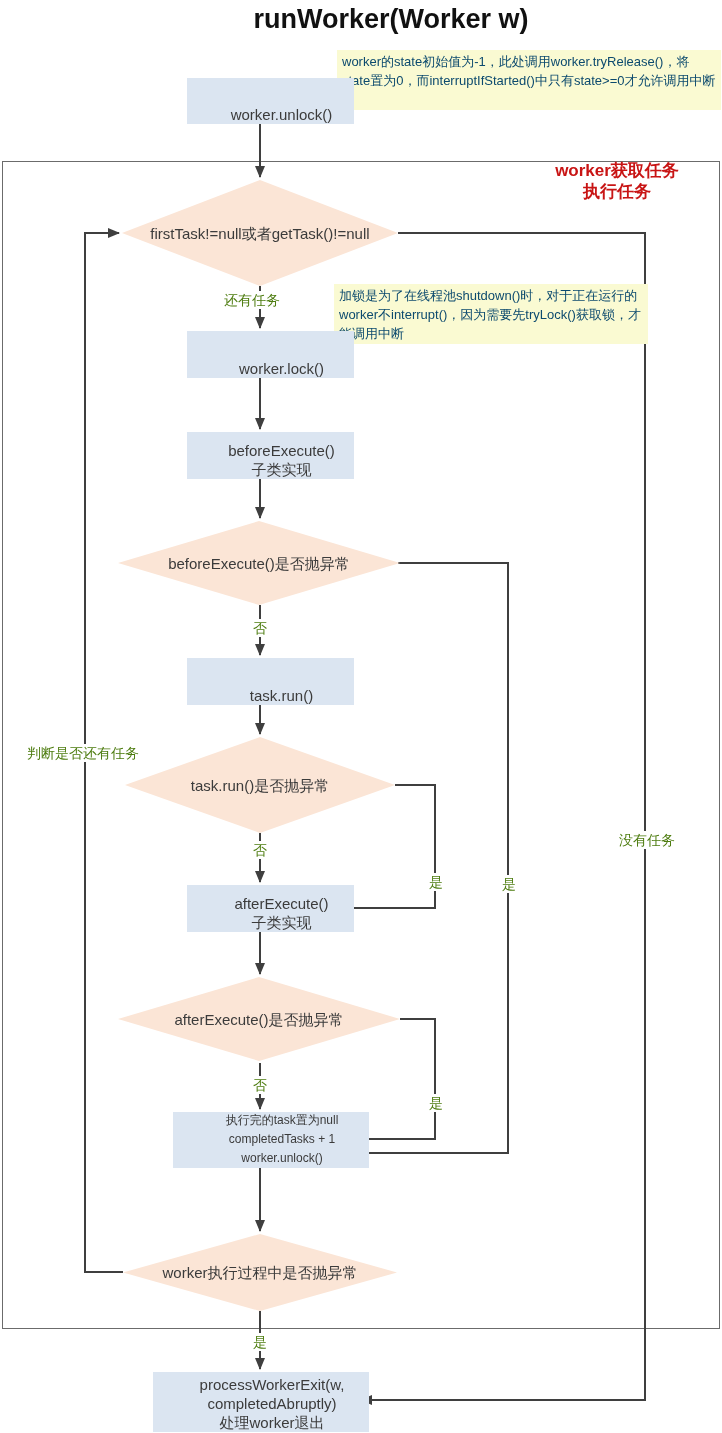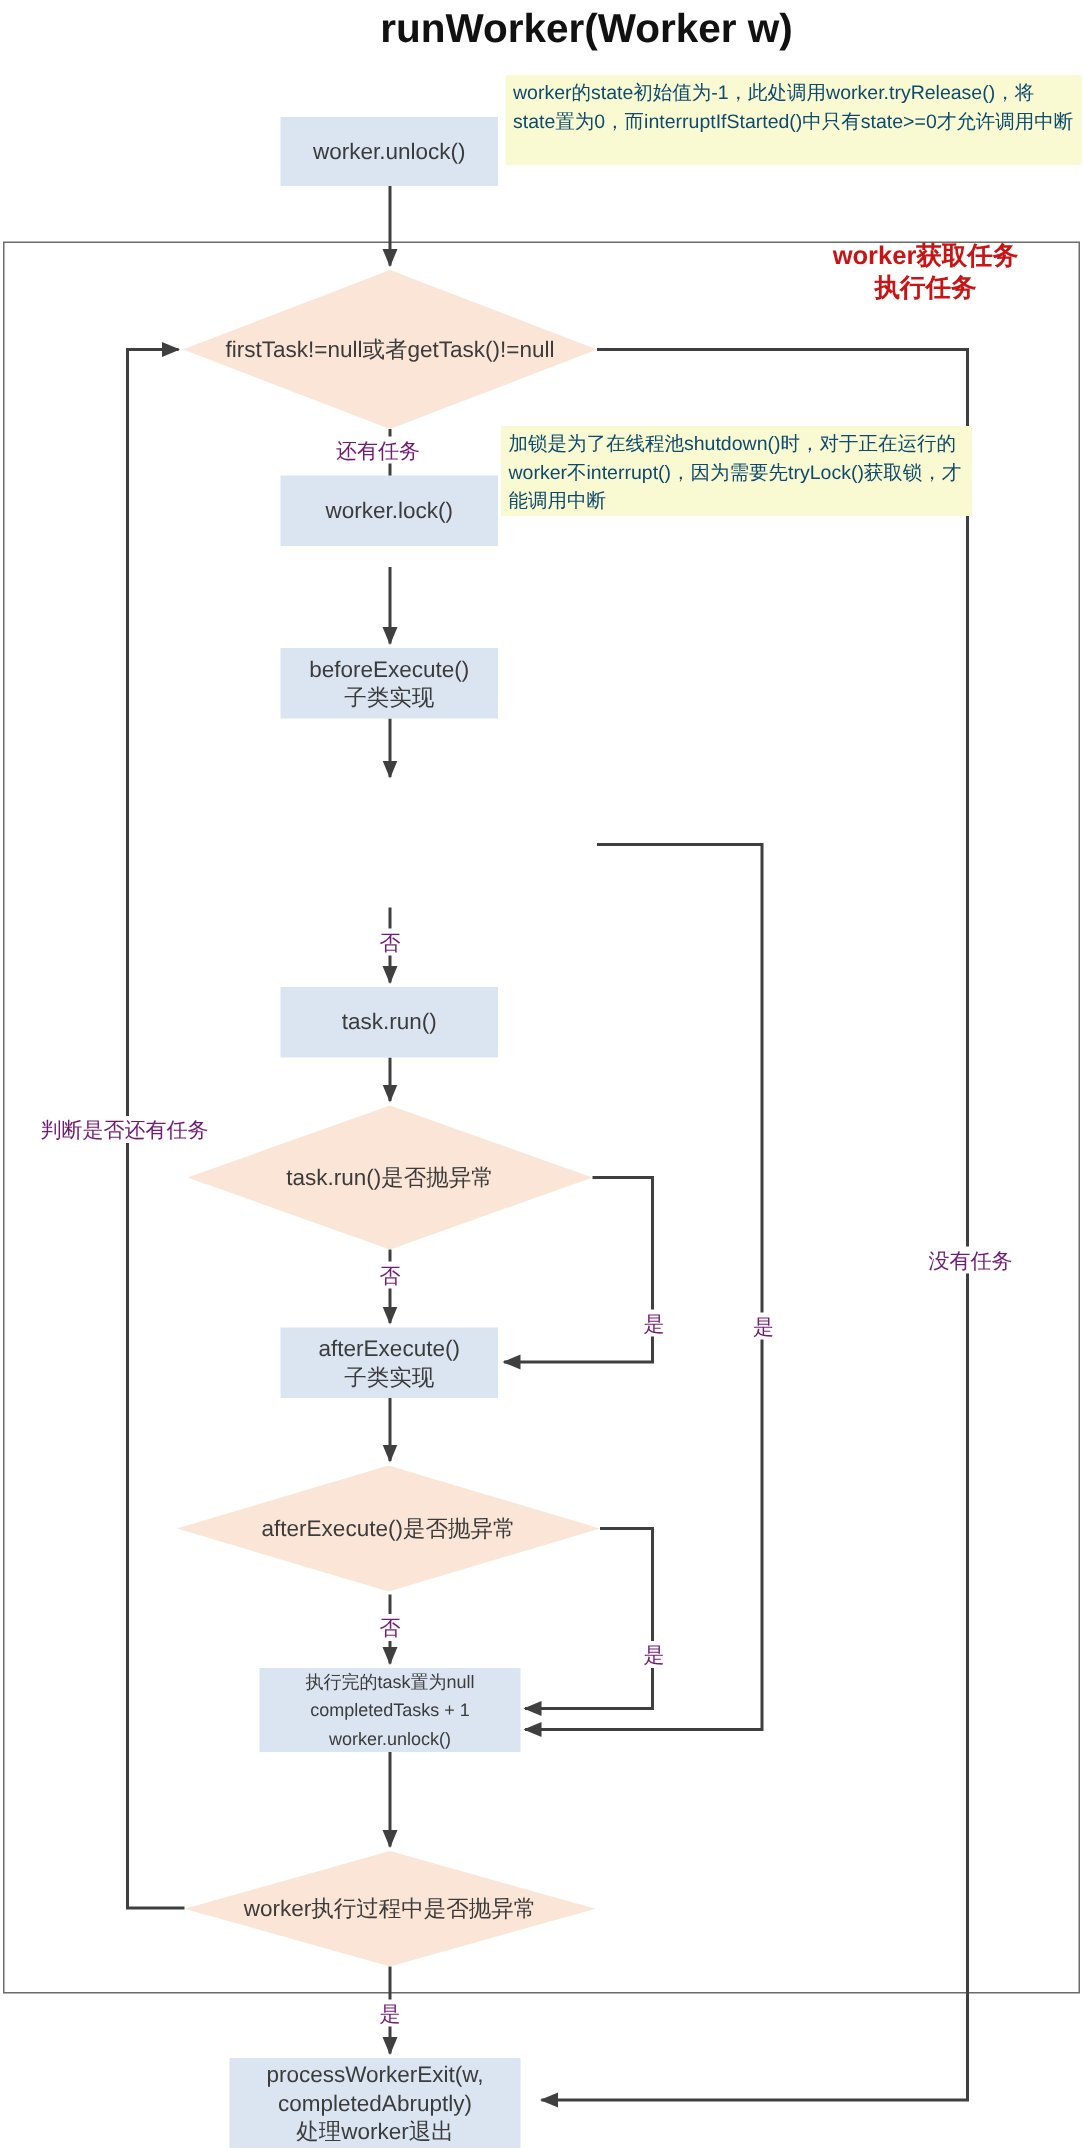--- a/index.html
+++ b/index.html
@@ -11,36 +11,36 @@
     position:absolute;left:0;top:4px;width:722px;text-align:center;
     font-size:27px;font-weight:bold;color:#111111;margin-left:30px;
   }
   svg.connectors{position:absolute;left:0;top:0;z-index:1;}
   .container-frame{
     position:absolute;left:2px;top:161px;width:716px;height:1166px;
     border:1px solid #6b6b6b;z-index:0;background:transparent;
   }
   .box{
     position:absolute;background:#dbe5f1;z-index:2;
-    display:flex;flex-direction:column;justify-content:center;align-items:center;
-    font-size:15px;line-height:19px;text-align:center;white-space:nowrap;
+    display:flex;flex-direction:column;justify-content:flex-end;align-items:center;
+    font-size:15px;line-height:19px;text-align:center;white-space:nowrap;padding-left:22px;
   }
   .diamond{
     position:absolute;background:#fbe5d6;z-index:2;
     clip-path:polygon(0% 50%,50% 0%,100% 50%,50% 100%);
     display:flex;justify-content:center;align-items:center;
     font-size:15px;line-height:19px;text-align:center;white-space:nowrap;
   }
   .note{
     position:absolute;background:#fafad2;z-index:2;
     font-size:13px;line-height:19px;color:#0c4a6e;padding:2px 5px;box-sizing:border-box;
   }
   .elabel{
     position:absolute;background:#ffffff;z-index:3;
-    font-size:14px;line-height:18px;color:#701a75;padding:0 2px;white-space:nowrap;text-align:center;
+    font-size:14px;line-height:18px;color:#4d7c0f;padding:0 2px;white-space:nowrap;text-align:center;
   }
   .redlabel{
     position:absolute;z-index:3;text-align:center;
     font-size:17px;line-height:21px;font-weight:bold;color:#c81414;white-space:nowrap;
   }
 </style>
 </head>
 <body>
 
 <div class="canvas">
@@ -80,21 +80,21 @@
 
   <div class="redlabel" style="left:543px;top:160px;width:148px;">
     <div>worker获取任务</div>
     <div>执行任务</div>
   </div>
 
   <div class="box" style="left:187px;top:78px;width:145px;height:46px;">
     <div>worker.unlock()</div>
   </div>
 
-  <div class="box" style="left:187px;top:317px;width:145px;height:47px;">
+  <div class="box" style="left:187px;top:331px;width:145px;height:47px;">
     <div>worker.lock()</div>
   </div>
 
   <div class="box" style="left:187px;top:432px;width:145px;height:47px;">
     <div>beforeExecute()</div>
     <div>子类实现</div>
   </div>
 
   <div class="box" style="left:187px;top:658px;width:145px;height:47px;">
     <div>task.run()</div>
@@ -116,20 +116,23 @@
     <div>completedAbruptly)</div>
     <div>处理worker退出</div>
   </div>
 
   <div class="diamond" style="left:122px;top:180px;width:276px;height:106px;">
     <div>firstTask!=null</div>
     <div>或者</div>
     <div>getTask()!=null</div>
   </div>
 
+  <div class="diamond" style="left:118px;top:521px;width:282px;height:84px;">
+    <div>beforeExecute()是否抛异常</div>
+  </div>
 
   <div class="diamond" style="left:125px;top:737px;width:270px;height:96px;">
     <div>task.run()</div>
     <div>是否抛异常</div>
   </div>
 
   <div class="diamond" style="left:118px;top:977px;width:282px;height:84px;">
     <div>afterExecute()是否抛异常</div>
   </div>
 

